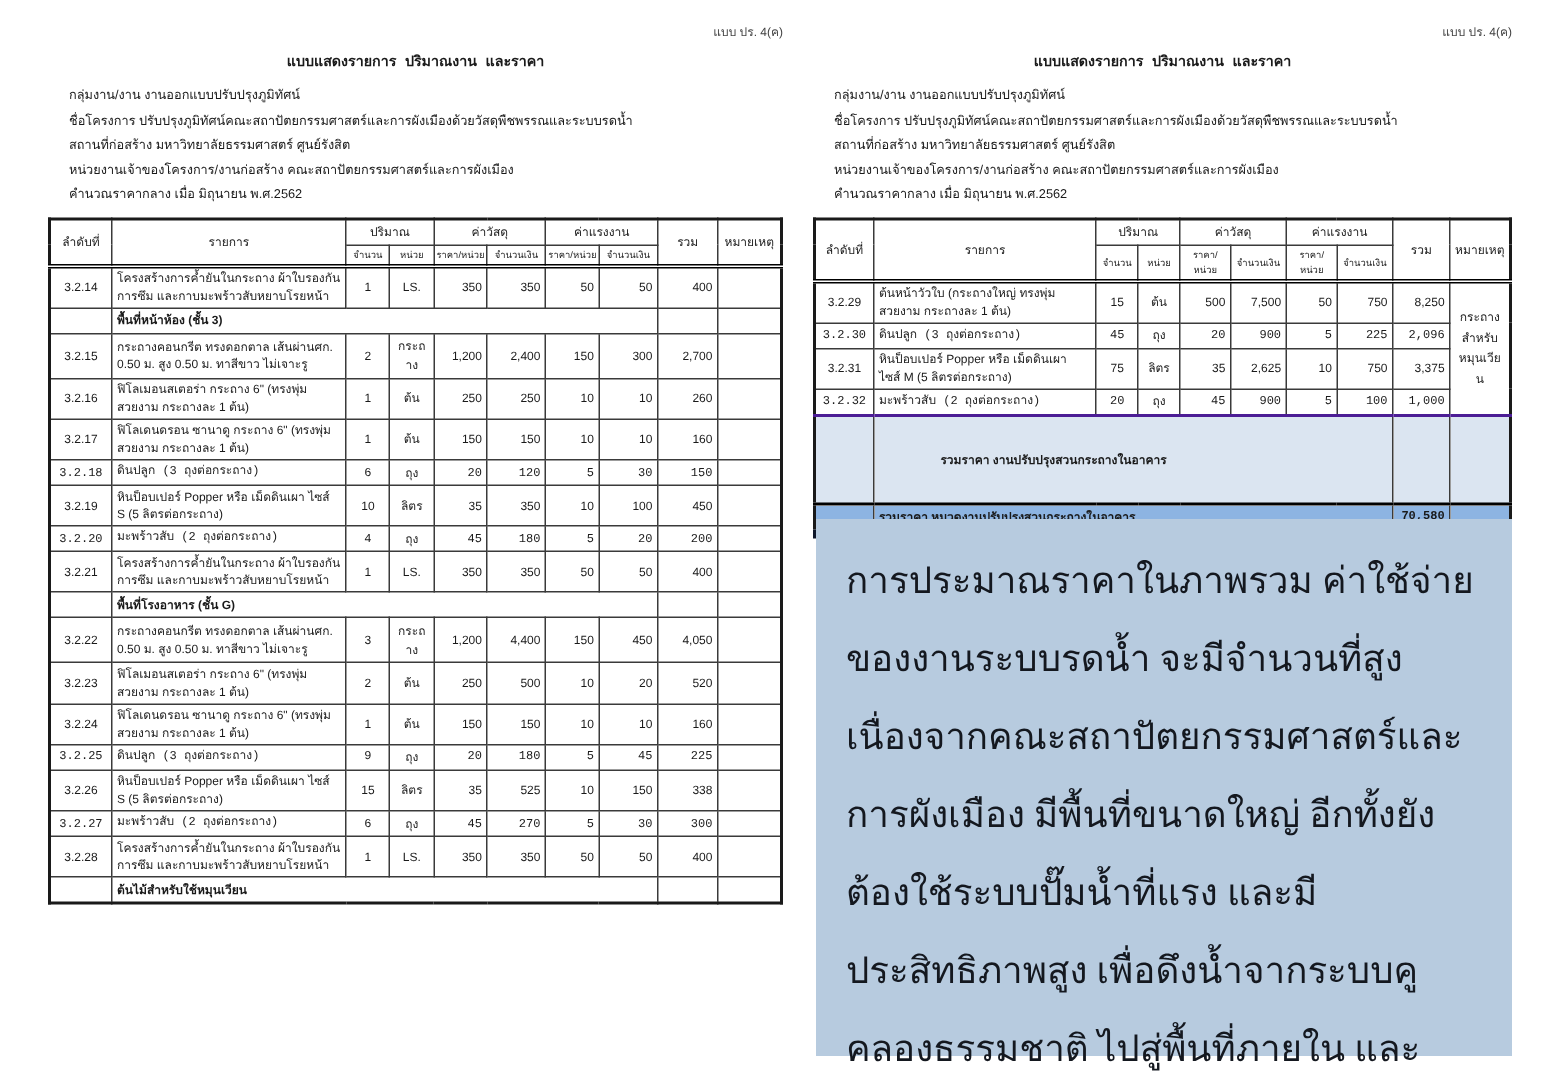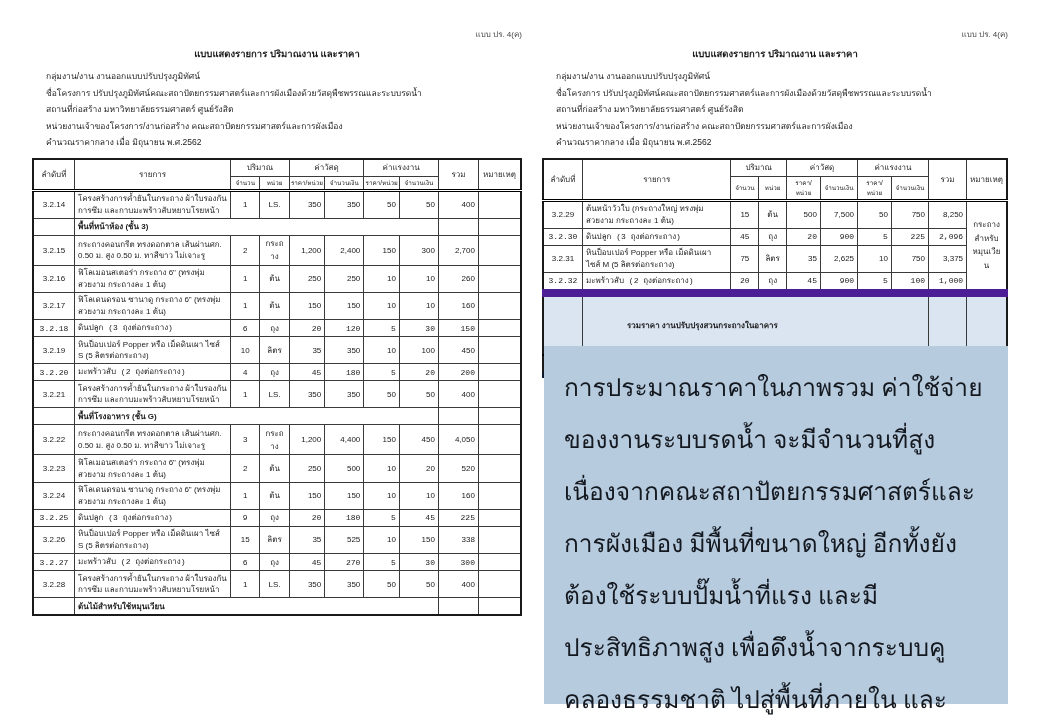--- a/index.html
+++ b/index.html
@@ -2,47 +2,47 @@
 <html lang="th"><head>
 <meta charset="utf-8">
 <style>
   html, body { margin:0; padding:0; }
   body {
     width:1040px; height:720px; position:relative;
     background:#ffffff; overflow:hidden;
     font-family:"Liberation Sans", sans-serif;
     color:#1a1a1a;
   }
-  .page { position:absolute; top:28px; }
+  .page { position:absolute; top:15px; }
   .page-left  { left:32px;  width:490px; }
   .page-right { left:542px; width:466px; }
 
   .form-code { text-align:right; font-size:8px; color:#444; height:12px; }
-  .doc-title { text-align:center; font-size:9.5px; font-weight:bold; margin:6px 0 7px 0; }
+  .doc-title { text-align:center; font-size:9.5px; font-weight:bold; margin:6px 0 7px 0;font-family:Liberation Mono, monospace; }
   .meta-line { font-size:8.5px; line-height:16.5px; padding-left:14px; white-space:nowrap; }
 
   table.boq { border-collapse:collapse; width:100%; table-layout:fixed; margin-top:7px;
               border:2px solid #1a1a1a; }
   table.boq th, table.boq td {
     border:1px solid #3a3a3a; font-size:8px; padding:1.5px 3px;
     vertical-align:middle; overflow:hidden; word-wrap:break-word;
   }
   table.boq thead th { font-weight:normal; text-align:center; font-size:8px; }
   table.boq thead tr.sub th { font-size:6.3px; padding:1px 1px; }
   table.boq thead tr.sub th, table.boq thead tr:first-child th { border-bottom-width:1px; }
   table.boq thead { border-bottom:3px double #000; }
 
   td.ctr { text-align:center; }
   td.num { text-align:right; }
   td.desc { text-align:left; line-height:1.45; }
   td.section-cell { font-weight:bold; text-align:left;margin-left:24px; }
   td.remark { text-align:center; white-space:pre-line; line-height:1.7; }
 
   tr.total-light td { background:#dbe5f1; font-weight:bold;
-                      border-top:8px solid #4c1d95; border-bottom:2px solid #000;padding-left:44px; }
+                      border-top:2px solid #4c1d95; border-bottom:2px solid #000;padding-left:44px; }
   tr.total-dark td  { background:#8db4e2; font-weight:bold;
                       border-bottom:6px solid #0f172a; }
   tr.total-light td.total-label, tr.total-dark td.total-label { text-align:left; }
   tr.item td { height:14px; }
   tr.single td { height:13px;font-family:Liberation Mono, monospace; }
 
   .note-box {
     position:absolute; left:544px; top:346px; width:464px; height:358px;
     background:#b7cbdf; box-sizing:border-box; padding:16px 20px;
   }

